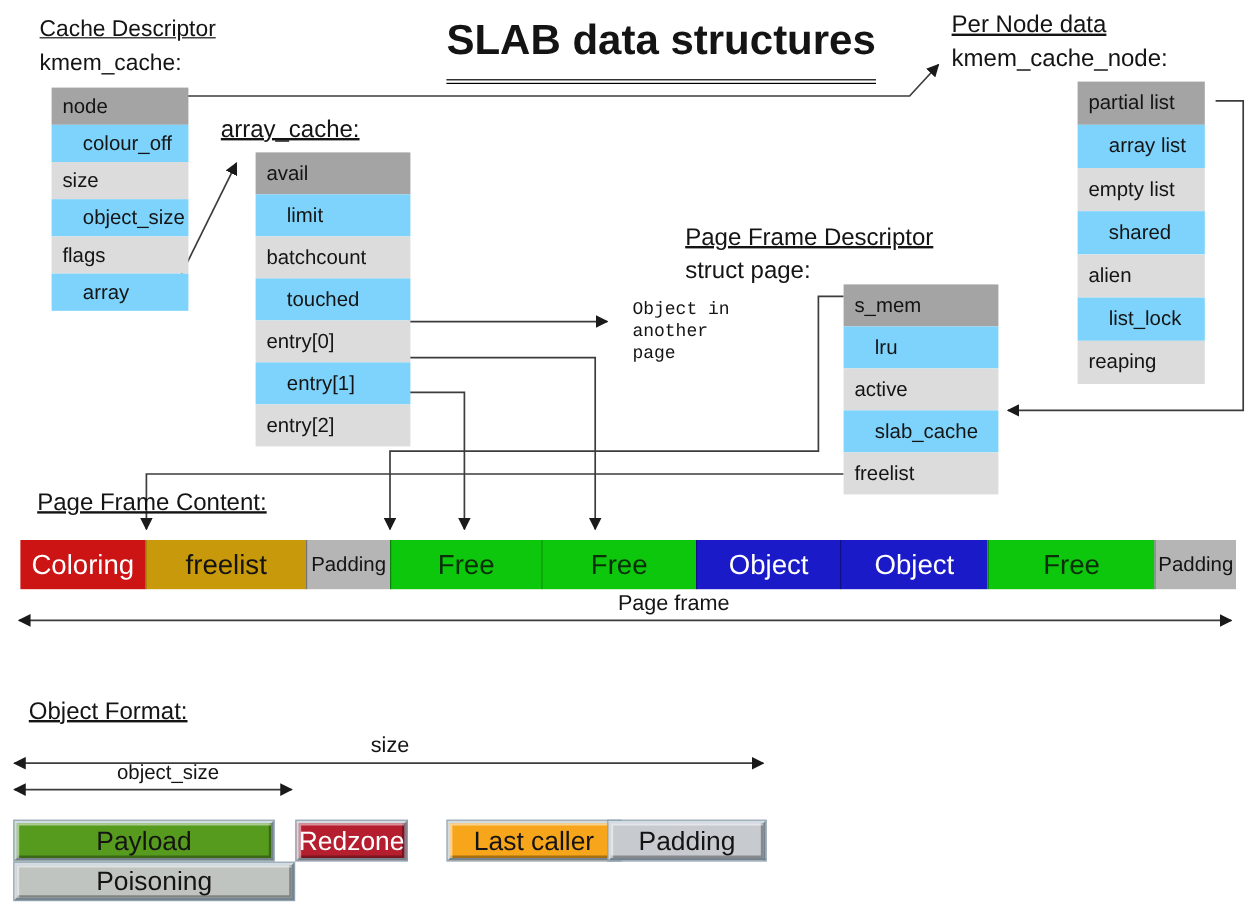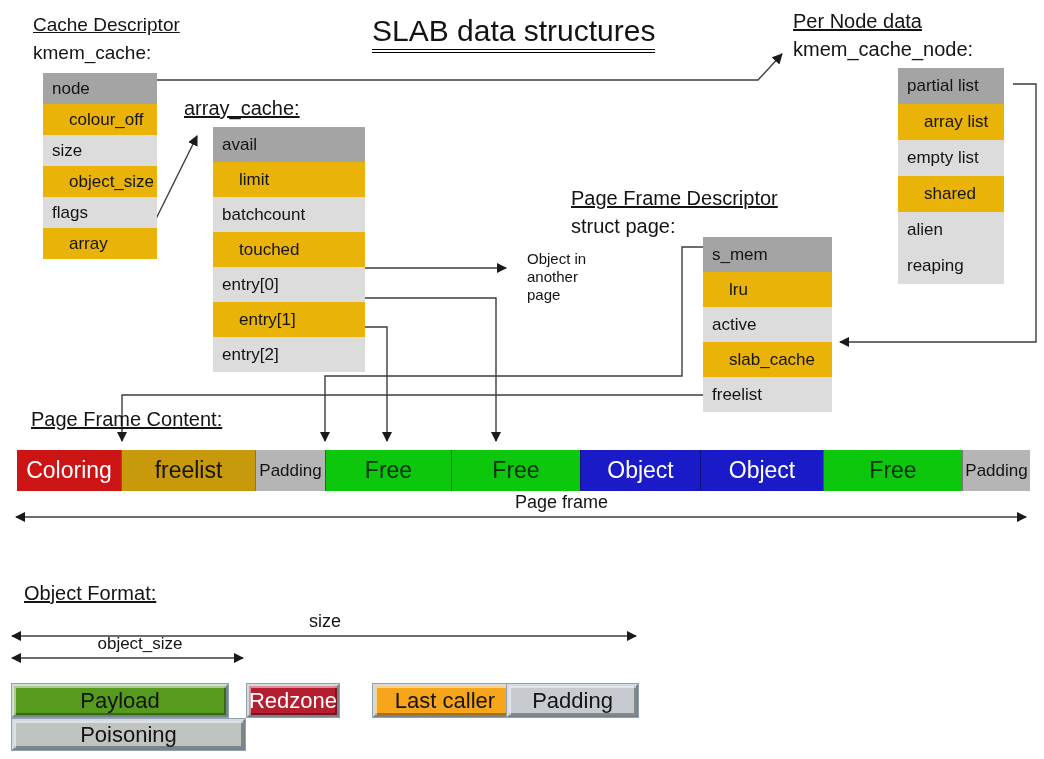--- a/index.html
+++ b/index.html
@@ -1,36 +1,36 @@
 <!DOCTYPE html>
 <html><head>
 <meta charset="utf-8">
 <style>
   html,body{margin:0;padding:0;background:#fff;}
   .page{position:relative;width:1044px;height:759px;background:#ffffff;overflow:hidden;
         font-family:"Liberation Sans", sans-serif;color:#141414;}
   svg.overlay{position:absolute;left:0;top:0;width:1044px;height:759px;pointer-events:none;z-index:1;}
   .abs{position:absolute;z-index:2;}
-  .title{font-size:30px;font-weight:normal;border-bottom:4px double #000;padding-bottom:1px;}
+  .title{font-size:35px;font-weight:bold;border-bottom:4px double #000;padding-bottom:12px;}
   .h{font-size:19px;line-height:28px;white-space:nowrap;}
   .h2{font-size:20px;}
   .underline{text-decoration:underline;}
   .sechead{font-size:20px;text-decoration:underline;white-space:nowrap;}
   .struct-table{position:absolute;z-index:2;}
   .trow{height:var(--rh);line-height:var(--rh);font-size:17px;padding-left:9px;
         white-space:nowrap;overflow:hidden;}
   .r0{background:#a4a4a4;}
-  .rA{background:#eab308;padding-left:26px;}
+  .rA{background:#7dd3fc;padding-left:26px;}
   .rB{background:#dcdcdc;}
   .bar{position:absolute;left:17px;top:450px;width:1013px;height:41px;display:flex;z-index:2;}
   .seg{height:41px;display:flex;align-items:center;justify-content:center;
        font-size:23px;box-sizing:border-box;}
   .seg + .seg{border-left:1px solid rgba(0,0,0,.35);}
   .seg-sm{font-size:17px;}
-  .note{font-size:15px;line-height:18px;white-space:nowrap;}
+  .note{font-size:15px;line-height:18px;white-space:nowrap;font-family:Liberation Mono, monospace;}
   .axis-label{font-size:18px;text-align:right;}
   .mlabel{font-size:18px;text-align:center;white-space:nowrap;}
   .obox{position:absolute;z-index:2;box-sizing:border-box;display:flex;align-items:center;
         justify-content:center;font-size:22px;border:2px solid;
         border-color:#d4dce3 #76848f #76848f #d4dce3;outline:1px solid #8fa0ae;
         box-shadow:inset 2px 2px 0 rgba(255,255,255,.5), inset -2px -2px 0 rgba(0,0,0,.32);
         white-space:nowrap;}
 </style>
 </head>
 <body>
@@ -68,41 +68,42 @@
   <div class="struct-table" style="left:43px;top:73px;width:114px;--rh:31px;">
     <div class="trow r0">node</div>
     <div class="trow rA">colour_off</div>
     <div class="trow rB">size</div>
     <div class="trow rA">object_size</div>
     <div class="trow rB">flags</div>
     <div class="trow rA">array</div>
   </div>
 
   <div class="abs sechead" style="left:184px;top:97px;">array_cache:</div>
-  <div class="struct-table" style="left:213px;top:127px;width:152px;--rh:35px;">
+  <div class="struct-table" style="left:213px;top:127px;width:129px;--rh:35px;">
     <div class="trow r0">avail</div>
     <div class="trow rA">limit</div>
     <div class="trow rB">batchcount</div>
     <div class="trow rA">touched</div>
     <div class="trow rB">entry[0]</div>
     <div class="trow rA">entry[1]</div>
     <div class="trow rB">entry[2]</div>
   </div>
 
   <div class="abs" style="left:793px;top:7px;">
     <div class="h h2 underline">Per Node data</div>
     <div class="h h2">kmem_cache_node:</div>
   </div>
 
   <div class="struct-table" style="left:898px;top:68px;width:106px;--rh:36px;">
     <div class="trow r0">partial list</div>
     <div class="trow rA">array list</div>
     <div class="trow rB">empty list</div>
     <div class="trow rA">shared</div>
     <div class="trow rB">alien</div>
+    <div class="trow rA">list_lock</div>
     <div class="trow rB">reaping</div>
   </div>
 
   <div class="abs" style="left:571px;top:184px;">
     <div class="h h2 underline">Page Frame Descriptor</div>
     <div class="h h2">struct page:</div>
   </div>
 
   <div class="struct-table" style="left:703px;top:237px;width:129px;--rh:35px;">
     <div class="trow r0">s_mem</div>

